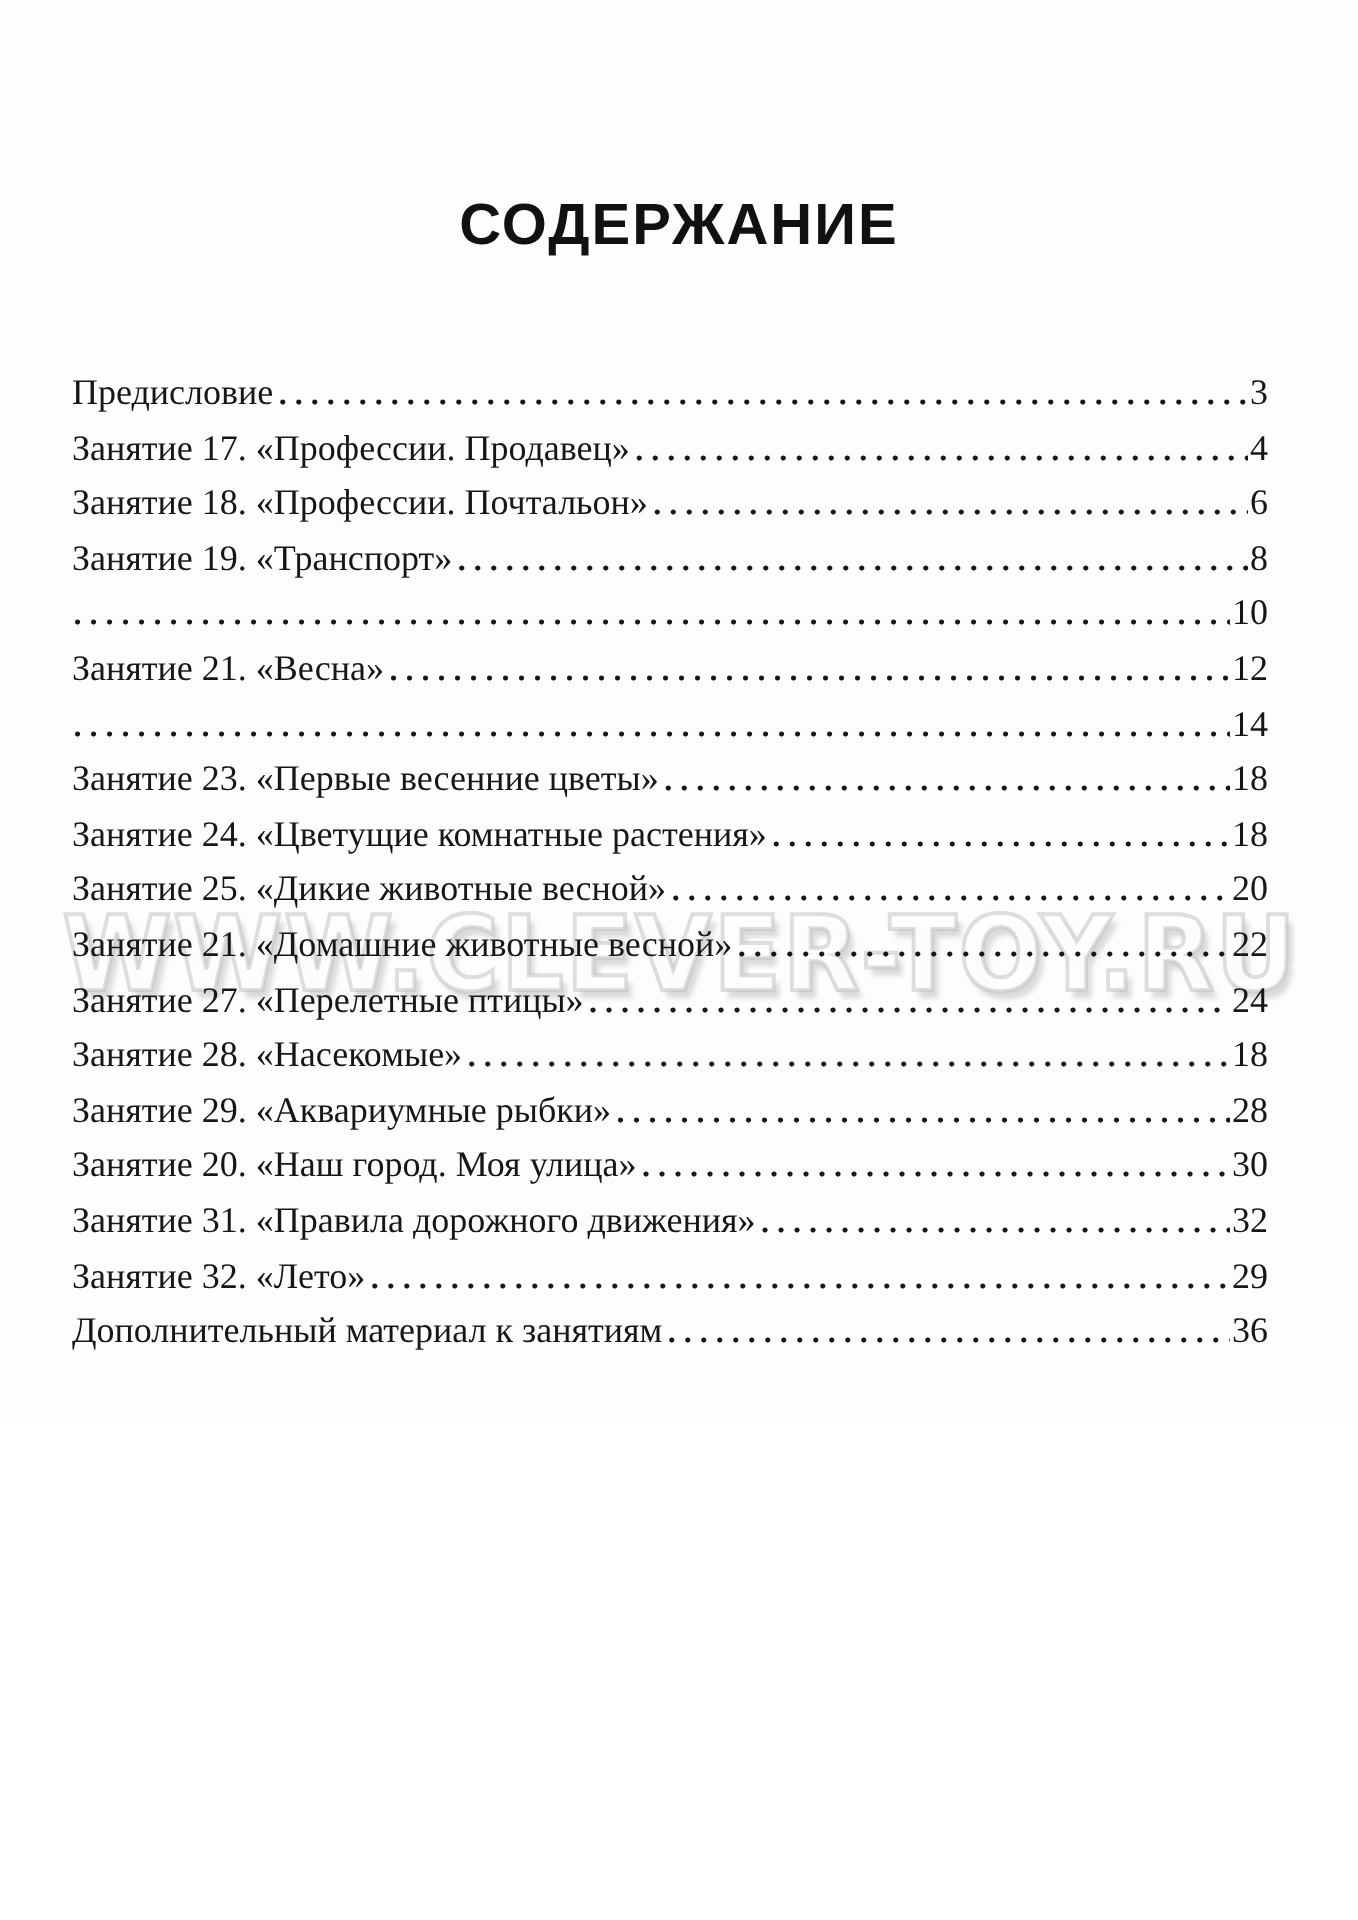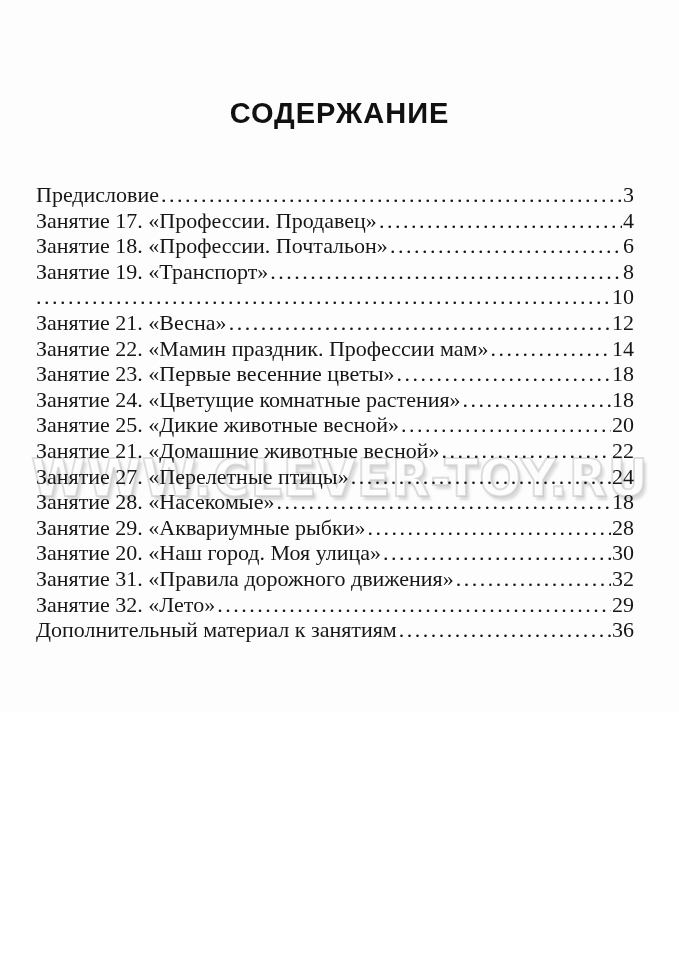--- a/index.html
+++ b/index.html
@@ -37,21 +37,21 @@
   .toc {
     position: relative;
     z-index: 1;
     margin-top: 54px;
     padding-left: 36px;
     padding-right: 45px;
   }
   .toc-row {
     display: flex;
     align-items: baseline;
-    font-size: 22px;
+    font-size: 18px;
     line-height: 25.6px;
     white-space: nowrap;
   }
   .toc-label {
     flex: 0 0 auto;
     padding-right: 2px;
   }
   .toc-dots {
     flex: 1 1 auto;
     overflow: hidden;
@@ -123,21 +123,20 @@
       <span class="toc-page">10</span>
     </div>
 
     <div class="toc-row">
       <span class="toc-label">Занятие 21. «Весна»</span>
       <span class="toc-dots"></span>
       <span class="toc-page">12</span>
     </div>
 
     <div class="toc-row">
-      <span class="toc-label">Занятие 22. «Мамин праздник. Профессии мам»</span>
       <span class="toc-dots"></span>
       <span class="toc-page">14</span>
     </div>
 
     <div class="toc-row">
       <span class="toc-label">Занятие 23. «Первые весенние цветы»</span>
       <span class="toc-dots"></span>
       <span class="toc-page">18</span>
     </div>
 

